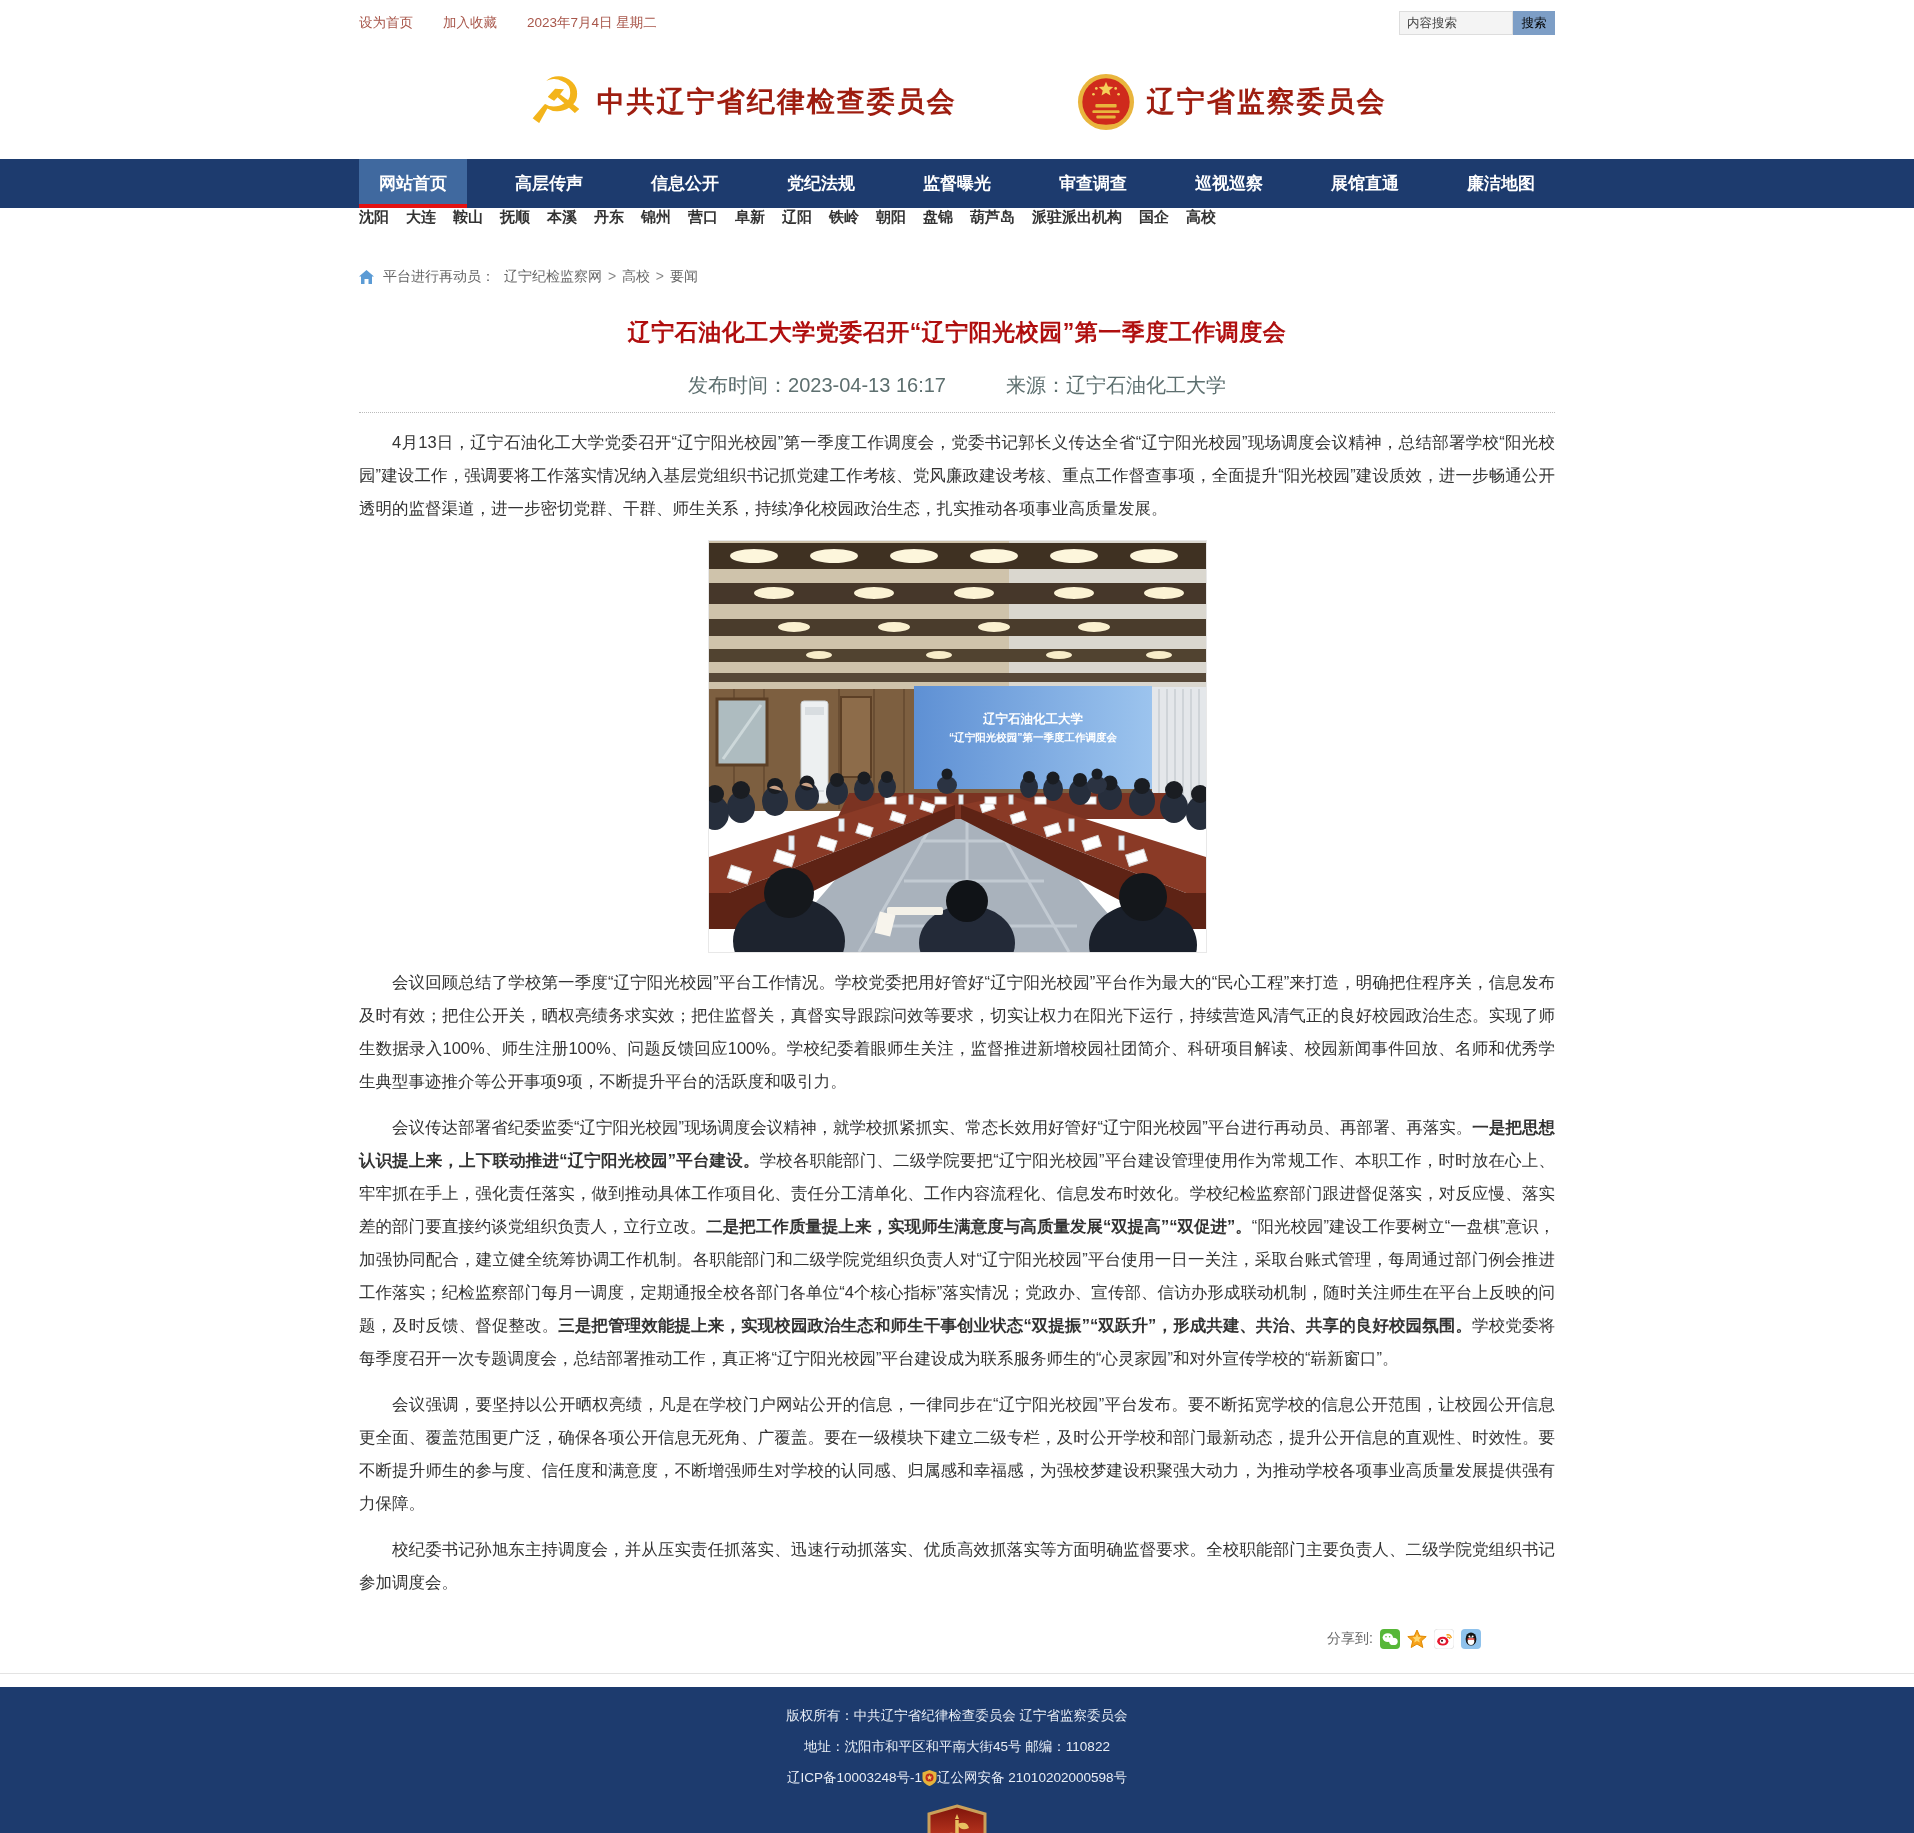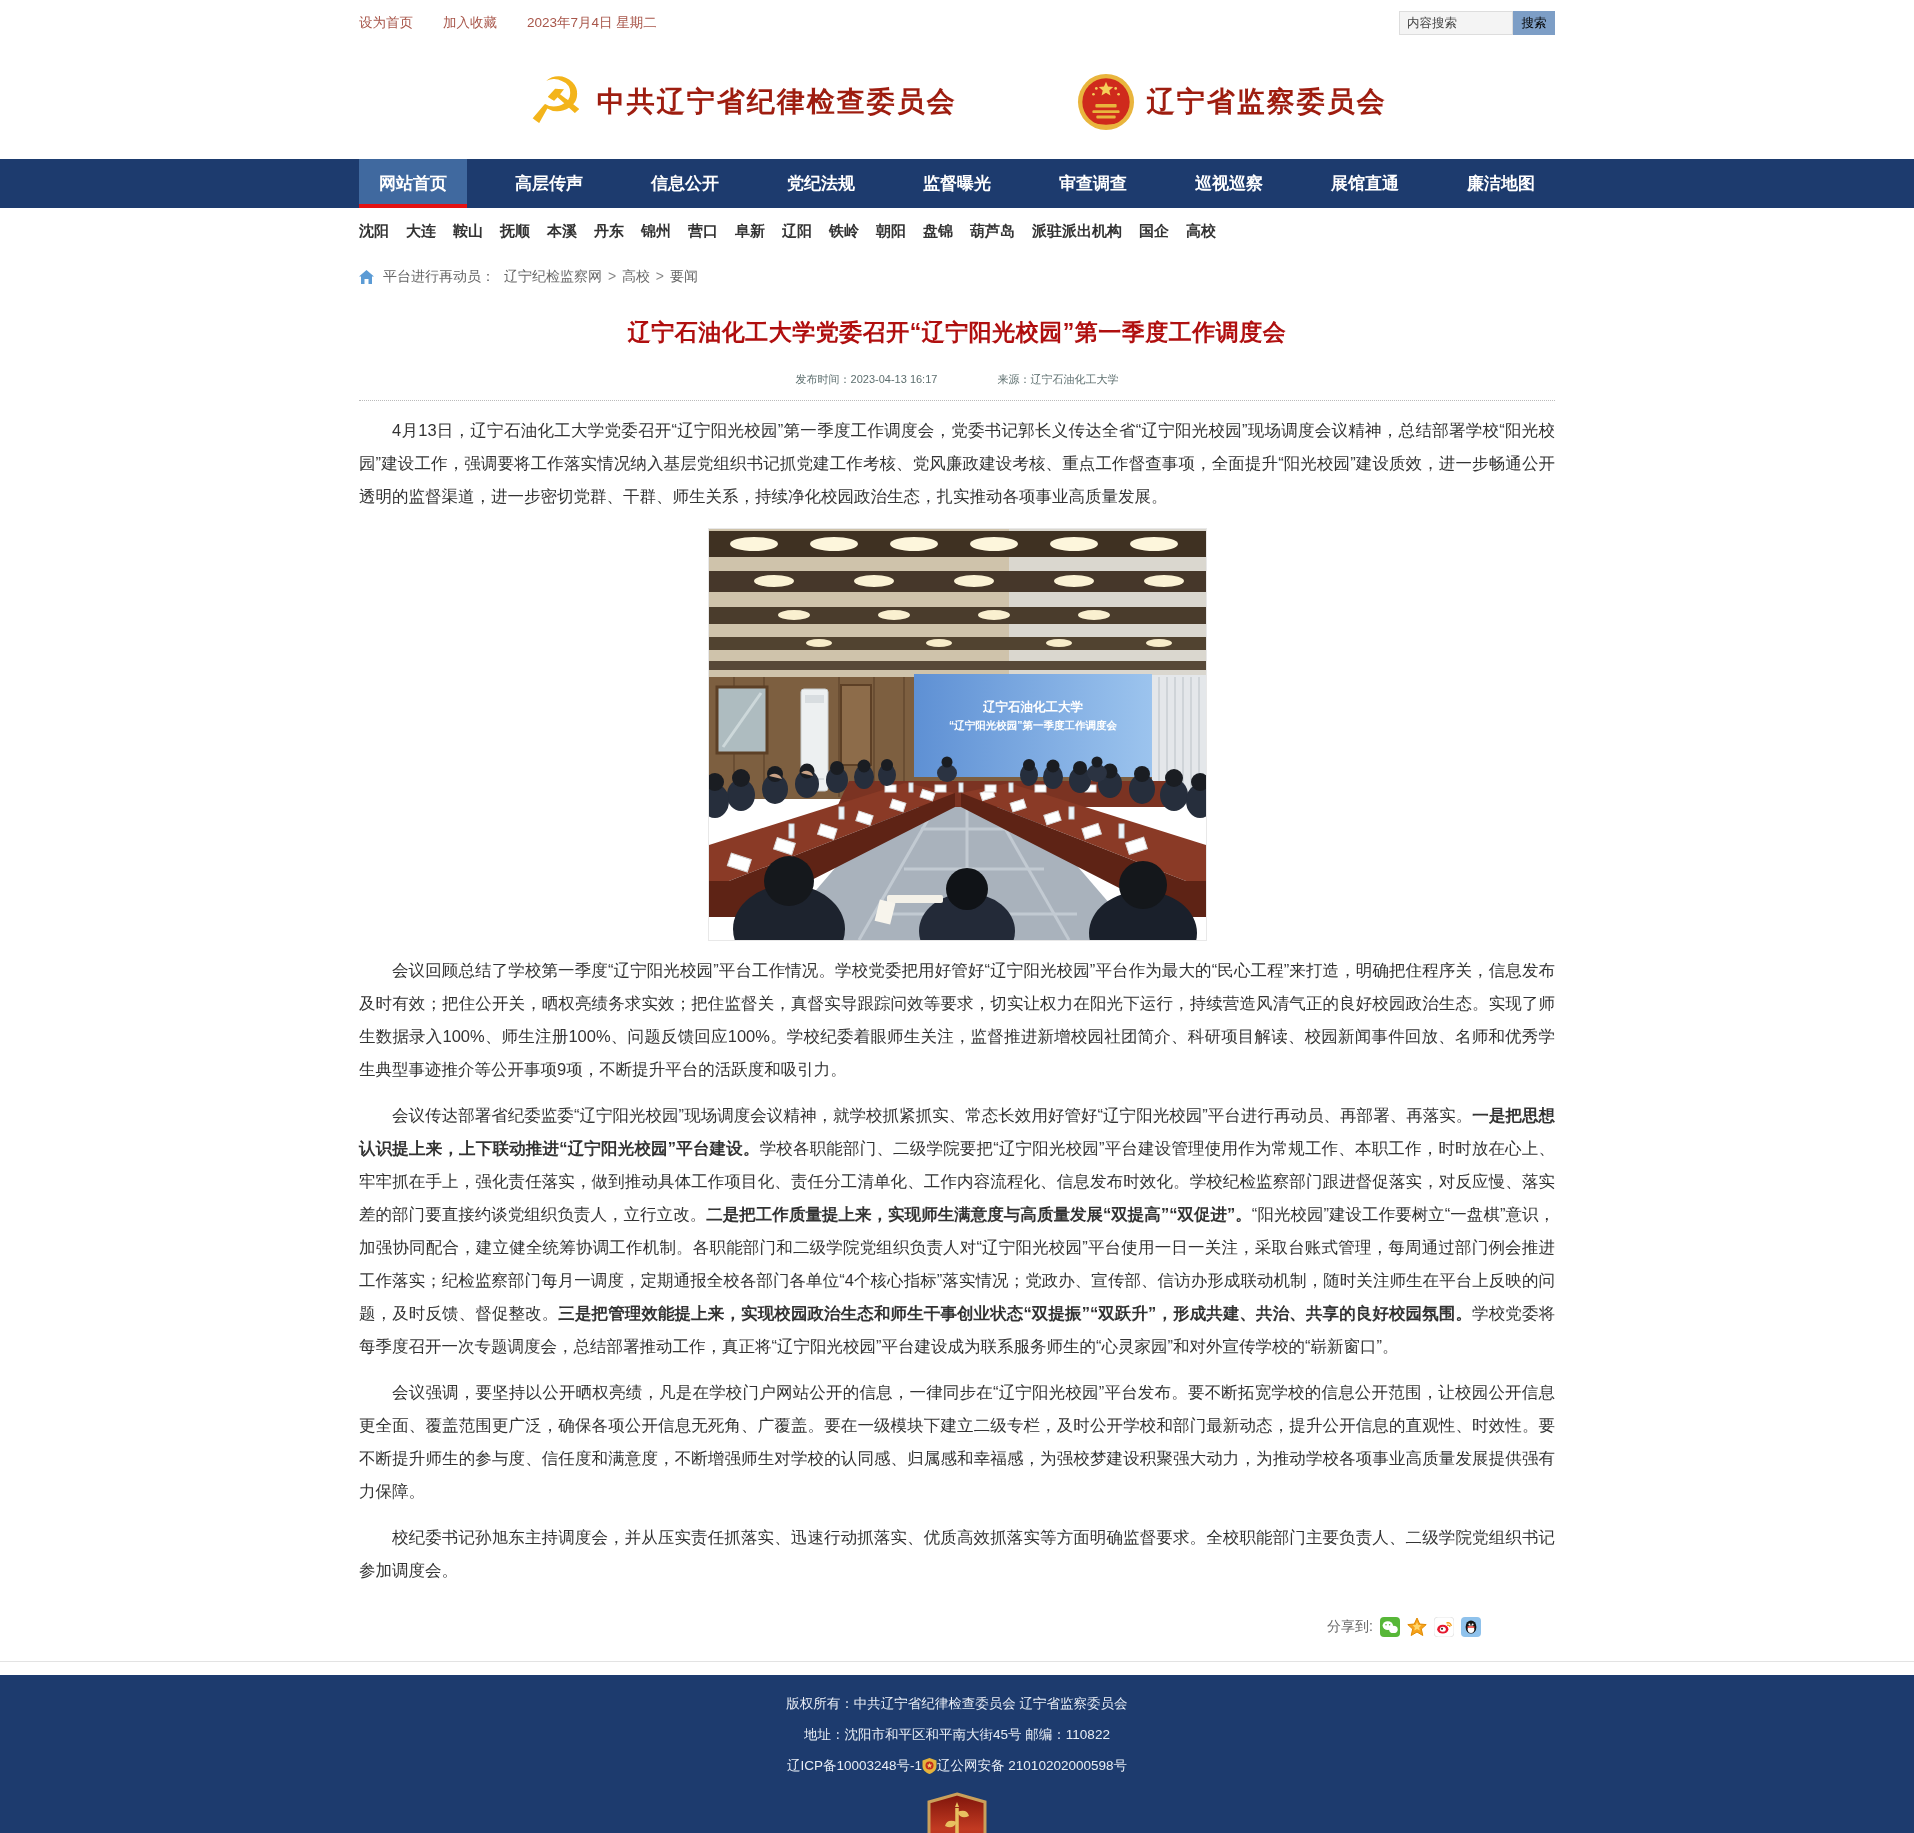--- a/index.html
+++ b/index.html
@@ -24,32 +24,32 @@
   .brand-text{font-size:28px;font-weight:bold;color:#9e1d10;letter-spacing:2px;}
 
   
   .mainnav{height:49px;background:#1d3b6e;}
   .mainnav-inner{width:1196px;margin:0 auto;height:100%;display:flex;justify-content:space-between;}
   .nav-item{height:100%;display:flex;align-items:center;color:#fff;font-size:17px;font-weight:bold;padding:0 20px;position:relative;}
   .nav-item.active{background:#40699f;box-shadow:inset 0 -4px 0 #e31111;}
 
   
   .subnav{height:43px;}
-  .subnav-inner{width:1196px;margin:0 auto;display:flex;align-items:center;gap:17px;font-size:15px;font-weight:bold;padding-top:14px;}
+  .subnav-inner{width:1196px;margin:0 auto;display:flex;align-items:center;gap:17px;font-size:15px;font-weight:bold;}
   .subnav-inner a{color:#333;}
 
   
   .breadcrumb-row{width:1196px;margin:0 auto;height:46px;display:flex;align-items:center;gap:9px;font-size:14px;color:#666;padding-top:6px;}
   .breadcrumb-row a{color:#666;}
   .crumb-sep{color:#888;margin:0 2px;}
 
   
   .article{width:1196px;margin:0 auto;}
   .article-title{font-size:23px;color:#b00f0f;text-align:center;margin-top:20px;font-weight:bold;letter-spacing:0.5px;}
-  .meta{display:flex;justify-content:center;gap:60px;font-size:11px;color:#5d6f6f;margin-top:24px;padding-bottom:13px;border-bottom:1px dotted #bbb;}
+  .meta{display:flex;justify-content:center;gap:60px;font-size:20px;color:#5d6f6f;margin-top:24px;padding-bottom:13px;border-bottom:1px dotted #bbb;}
   .body-para{font-size:16.5px;line-height:2.0;color:#333;text-align:justify;text-indent:2em;margin-top:13px;}
   .body-para .bold{font-weight:bold;}
   .photo{display:block;width:499px;margin:15px auto 4px;border:1px solid #e8e8e8;font-size:0;}
 
   
   .share-row{display:flex;justify-content:flex-end;align-items:center;gap:7px;margin-top:30px;font-size:14px;color:#666;padding-right:74px;}
   .share-icon{display:inline-flex;width:20px;height:20px;cursor:pointer;}
 
   
   .pre-footer{border-top:1px solid #e3e3e3;margin-top:24px;}

